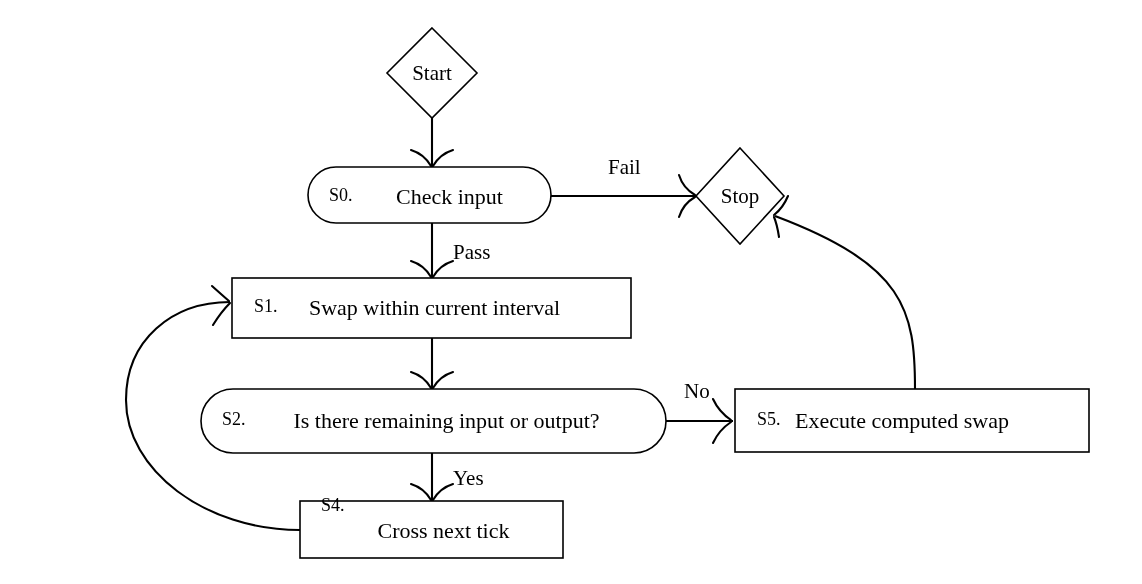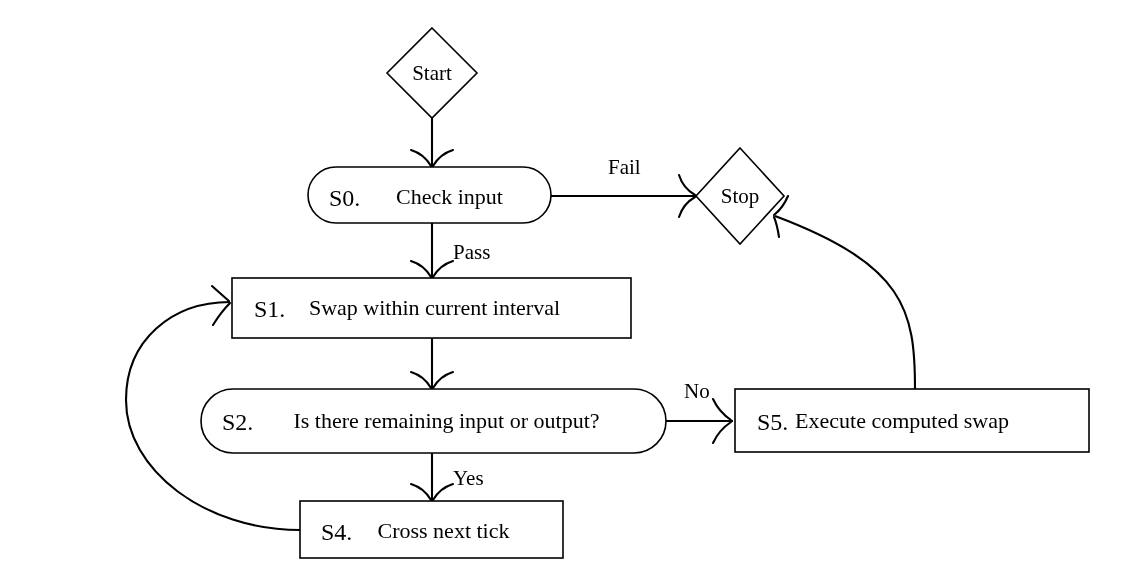--- a/index.html
+++ b/index.html
@@ -44,21 +44,21 @@
     color: #000000;
     font-family: Liberation Serif, serif;
     white-space: nowrap;
     line-height: 1;
     user-select: none;
   }
   .terminal-label {
     font-size: 21px;
   }
   .step-id {
-    font-size: 24px;
+    font-size: 18px;
   }
   .step-text {
     font-size: 22px;
   }
   .edge-label {
     position: absolute;
     color: #000000;
     font-family: "Liberation Serif", "DejaVu Serif", serif;
     font-size: 21px;
     white-space: nowrap;
@@ -145,21 +145,21 @@
 
   <div class="node-label step-id" style="left:254px; top:297px;">S1.</div>
   <div class="node-label step-text" style="left:232px; top:297px; width:357px; text-align:center; padding-left:48px; box-sizing:border-box;">Swap within current interval</div>
 
   <div class="node-label step-id" style="left:222px; top:410px;">S2.</div>
   <div class="node-label step-text" style="left:201px; top:410px; width:465px; text-align:center; padding-left:26px; box-sizing:border-box;">Is there remaining input or output?</div>
 
   <div class="node-label step-id" style="left:757px; top:410px;">S5.</div>
   <div class="node-label step-text" style="left:701px; top:410px; width:354px; text-align:center; padding-left:48px; box-sizing:border-box;">Execute computed swap</div>
 
-  <div class="node-label step-id" style="left:321px; top:520px;">S4.</div>
+  <div class="node-label step-id" style="left:321px; top:496px;">S4.</div>
   <div class="node-label step-text" style="left:300px; top:520px; width:239px; text-align:center; padding-left:48px; box-sizing:border-box;">Cross next tick</div>
 
   <div class="edge-label" style="left:608px; top:157px;">Fail</div>
 
   <div class="edge-label" style="left:453px; top:242px;text-align:center;">Pass</div>
 
   <div class="edge-label" style="left:684px; top:381px;">No</div>
 
   <div class="edge-label" style="left:453px; top:468px;">Yes</div>
 

